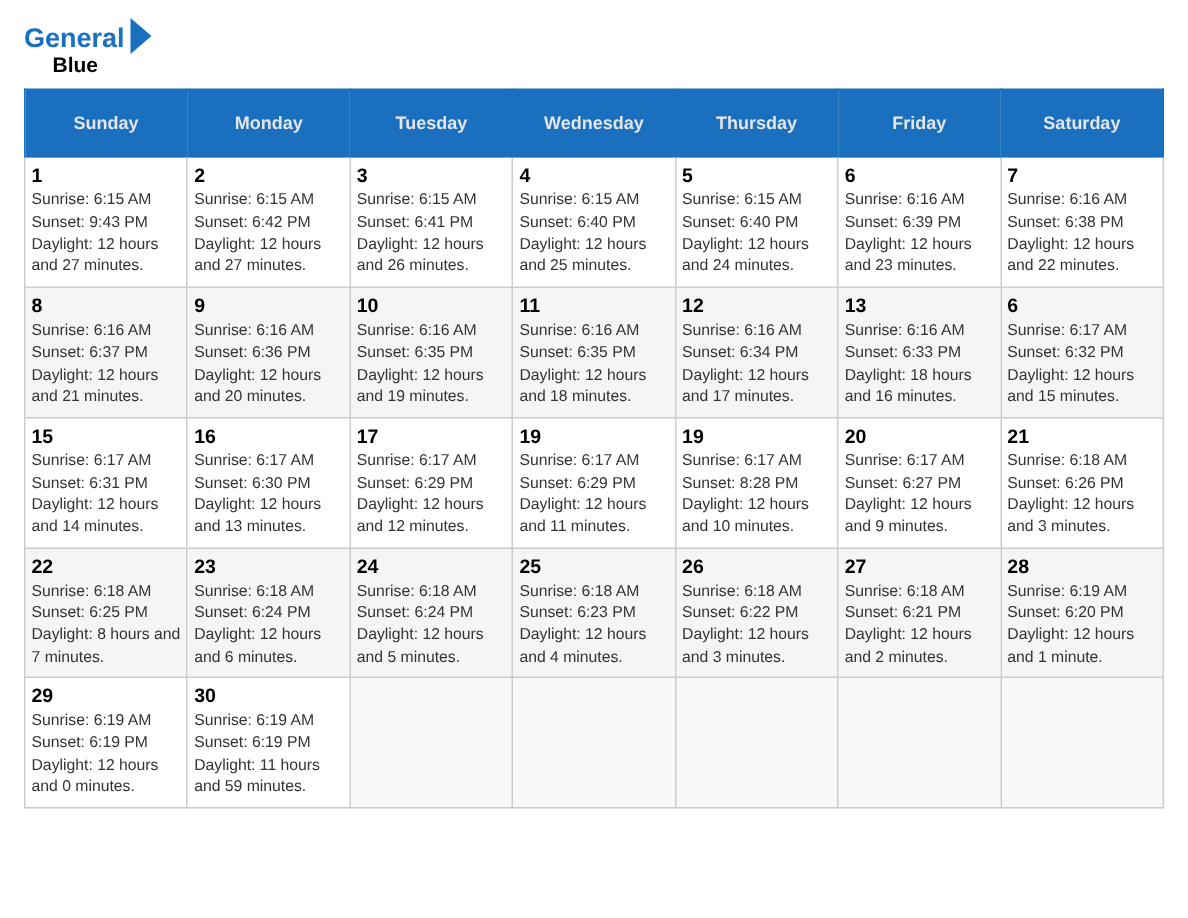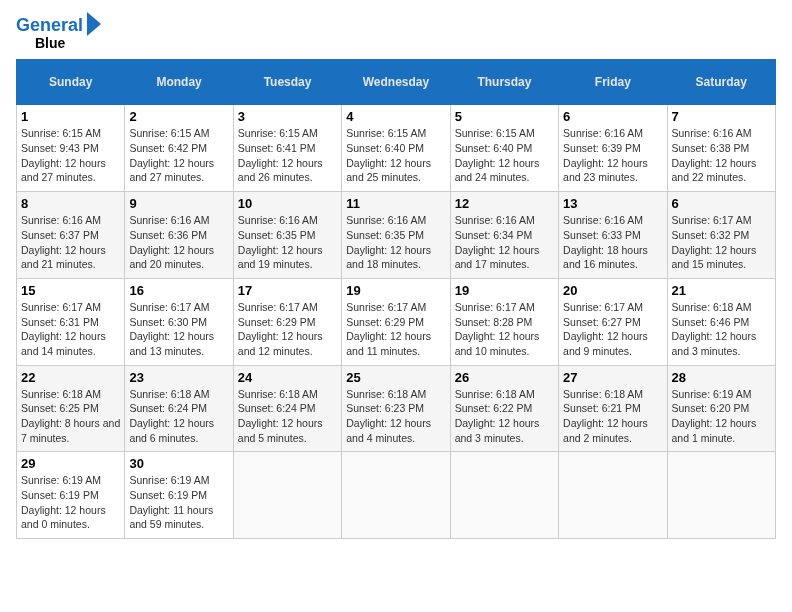--- a/index.html
+++ b/index.html
@@ -285,21 +285,21 @@
         <div class="day-info">
           <span>Sunrise: 6:17 AM</span><br>
           <span>Sunset: 6:27 PM</span><br>
           <span>Daylight: 12 hours and 9 minutes.</span>
         </div>
       </td>
         <td>
         <span class="day-num">21</span>
         <div class="day-info">
           <span>Sunrise: 6:18 AM</span><br>
-          <span>Sunset: 6:46 PM</span><br>
+          <span>Sunset: 6:26 PM</span><br>
           <span>Daylight: 12 hours and 3 minutes.</span>
         </div>
       </td>
       </tr>
       <tr>
         <td>
         <span class="day-num">22</span>
         <div class="day-info">
           <span>Sunrise: 6:18 AM</span><br>
           <span>Sunset: 6:25 PM</span><br>

